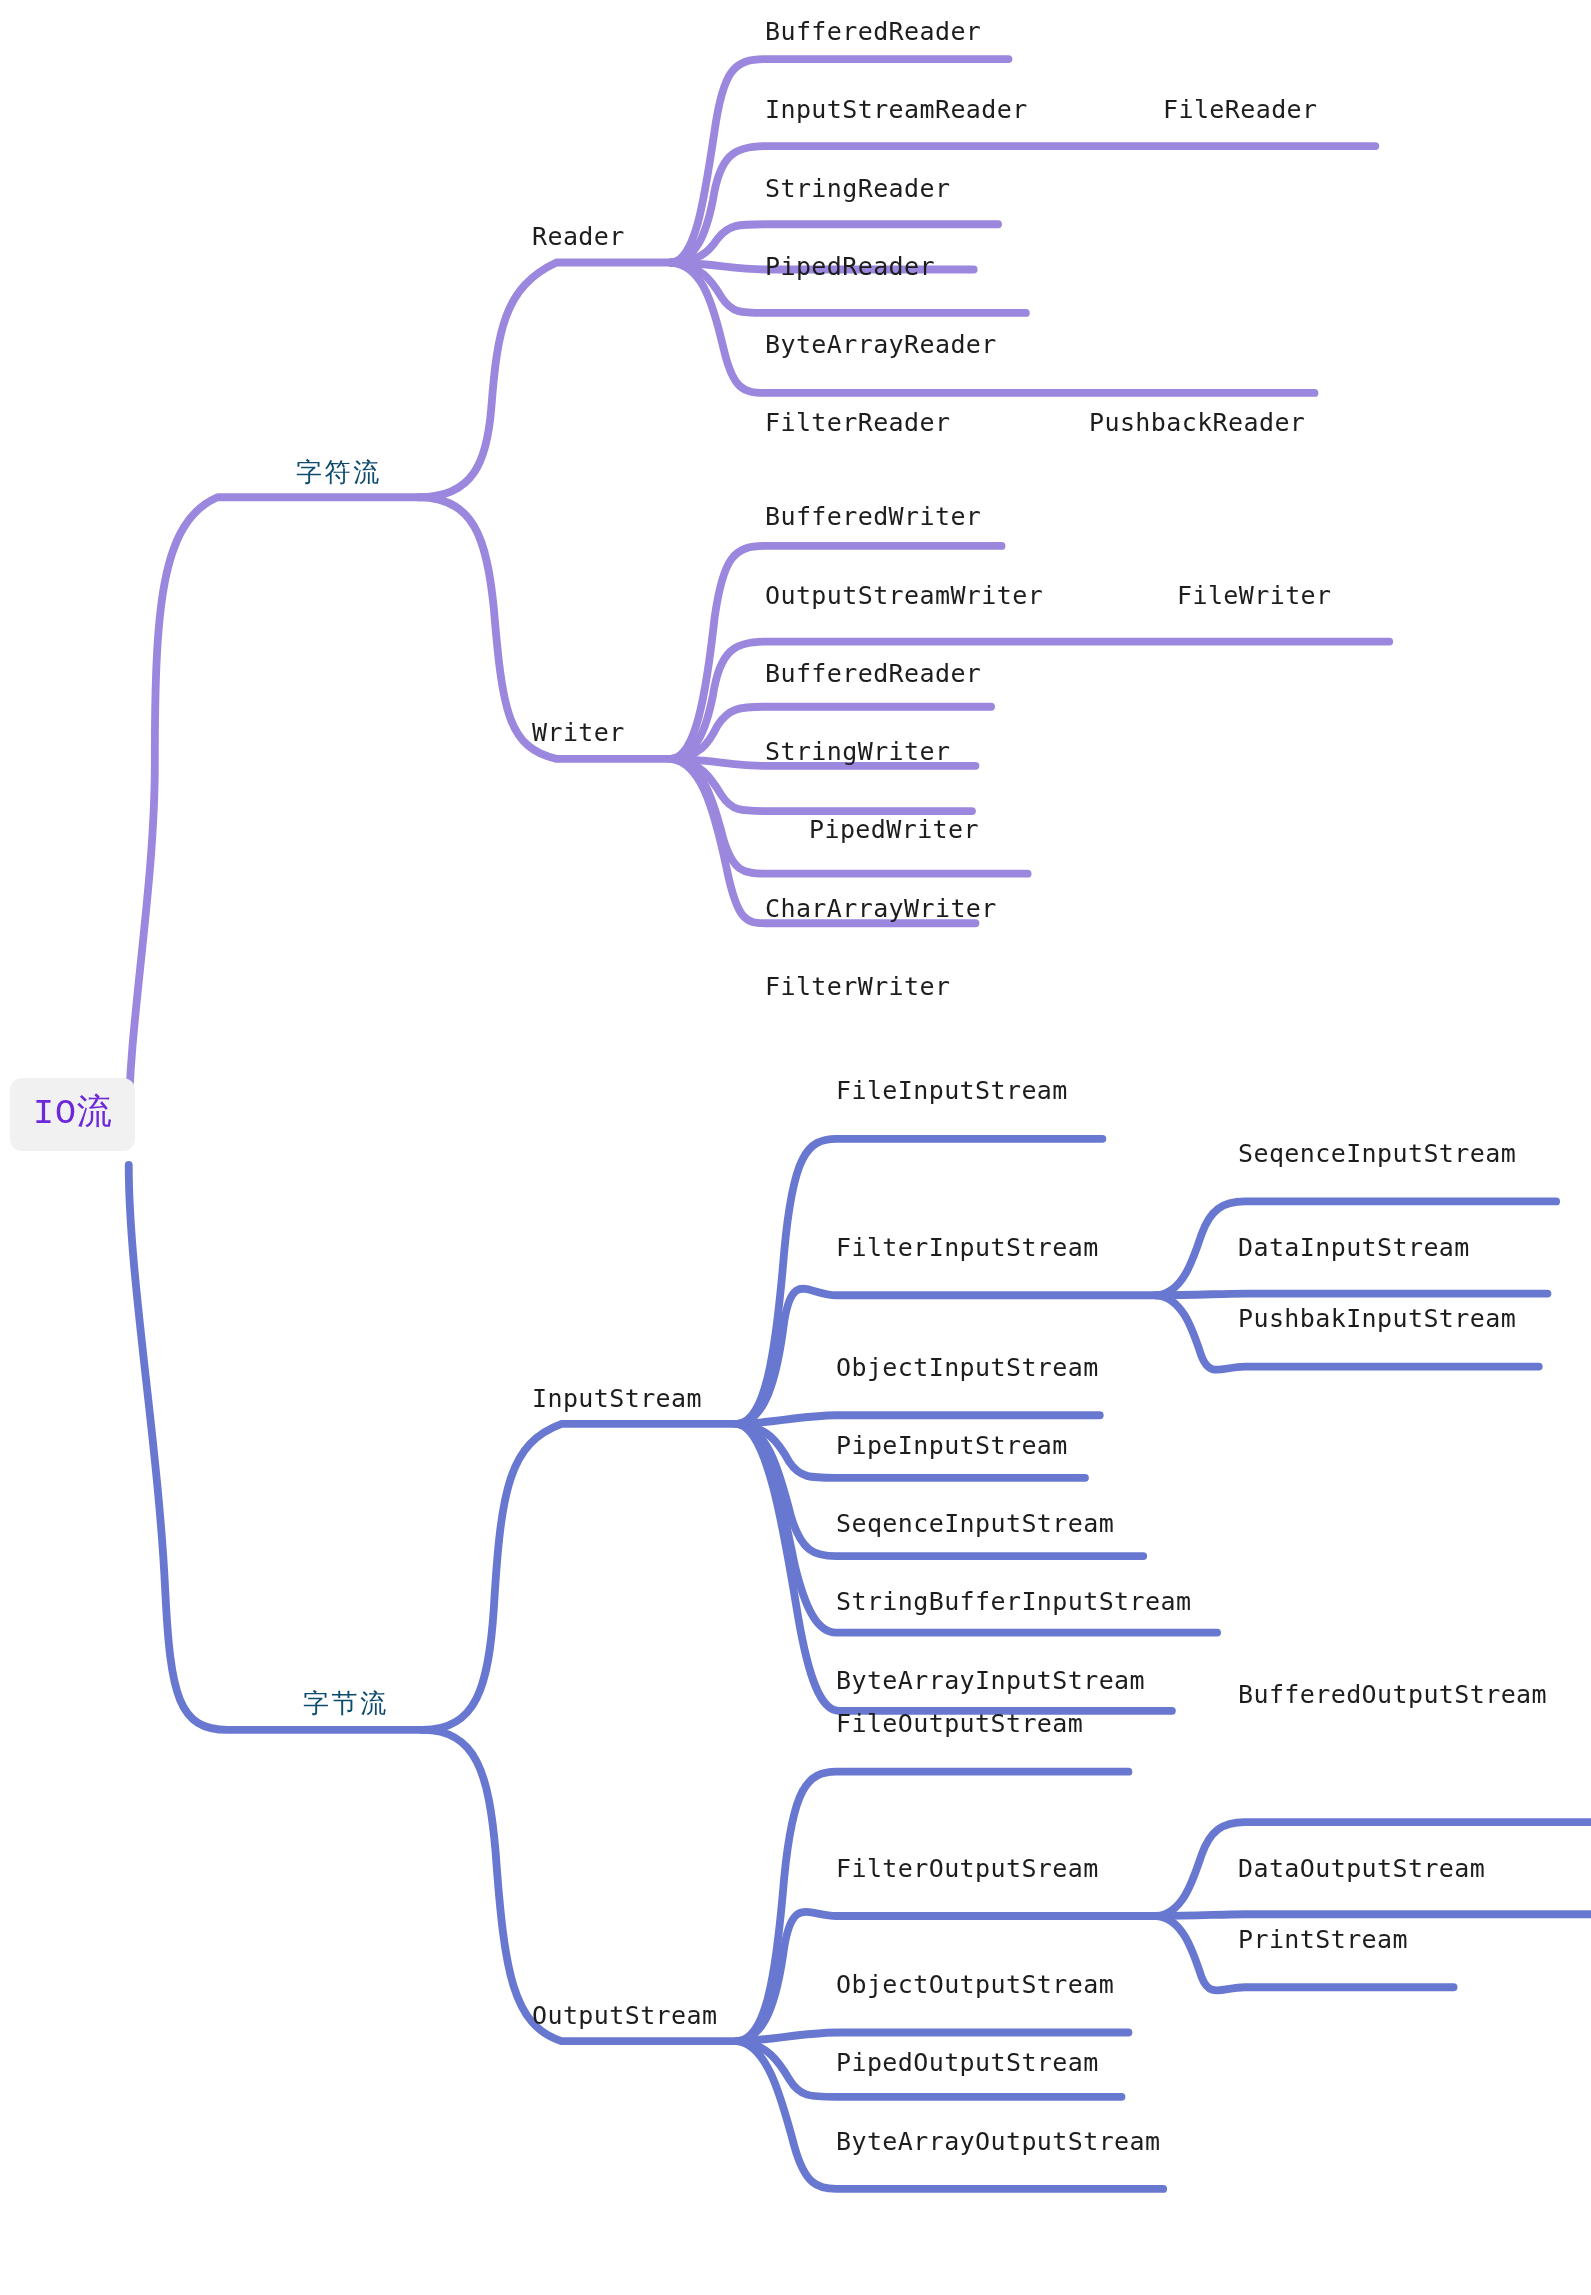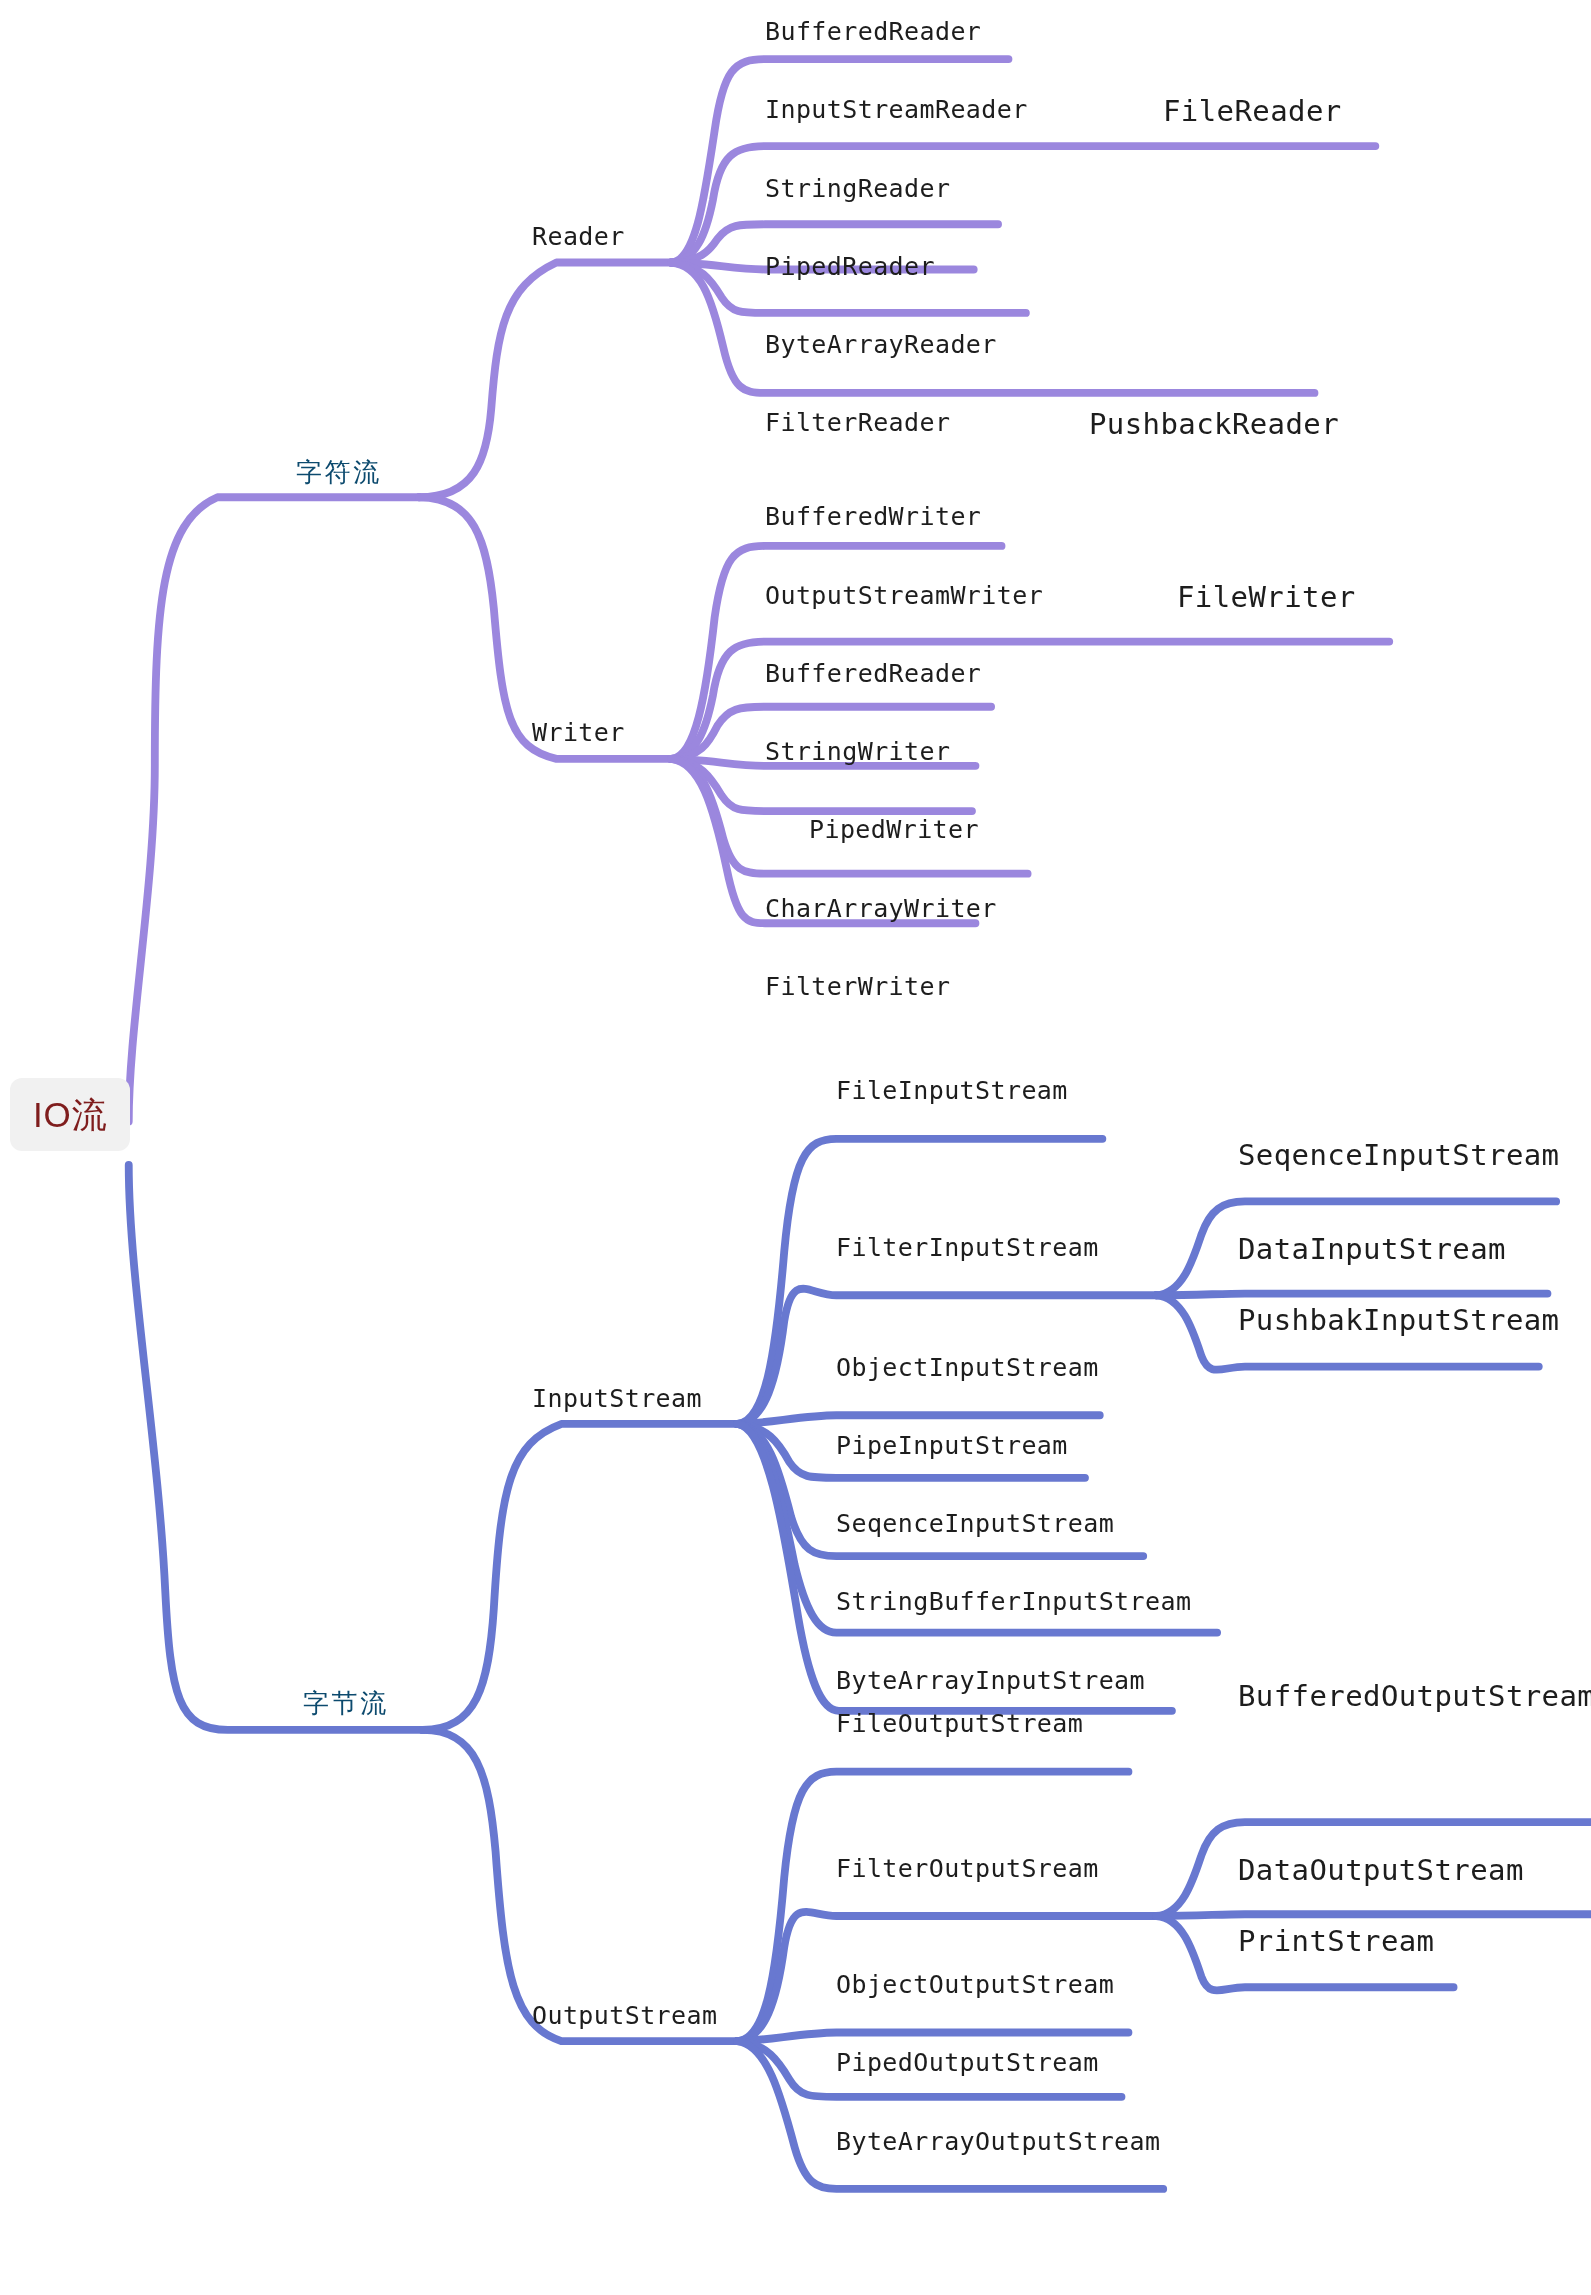--- a/index.html
+++ b/index.html
@@ -27,42 +27,42 @@
     position: absolute;
     white-space: nowrap;
     color: #1d1d1d;
     line-height: 1;
   }
   
   .node.root {
     background: #f1f1f1;
     border-radius: 12px;
     padding: 19px 22.6px;
-    font-family: Liberation Sans, sans-serif;
+    font-family: Liberation Mono, monospace;
     font-size: 35px;
     letter-spacing: 0.9px;
-    color: #7f1d1d;
+    color: #6d28d9;
   }
   
   .node.cn {
     font-family: "DejaVu Serif", "Liberation Serif", serif;
     font-size: 26px;
     letter-spacing: 2.6px;
     color: #0c4a6e;
   }
   
   .node.mono {
     font-family: "DejaVu Sans Mono", "Liberation Mono", monospace;
     font-size: 25px;
     letter-spacing: 0.4px;
     color: #1d1d1d;
   }
   .node.lvl2 { font-size: 25px; }
   .node.lvl3 { font-size: 25px; }
-  .node.lvl4 { font-size: 29px; }
+  .node.lvl4 { font-size: 25px; }
 </style>
 </head>
 <body>
 
 <div id="canvas">
 
   <svg id="edges" viewBox="0 0 1830 2640" xmlns="http://www.w3.org/2000/svg">
 
     <g id="g-purple" fill="none" stroke="#9b87de" stroke-width="9" stroke-linecap="round" stroke-linejoin="round">
 

